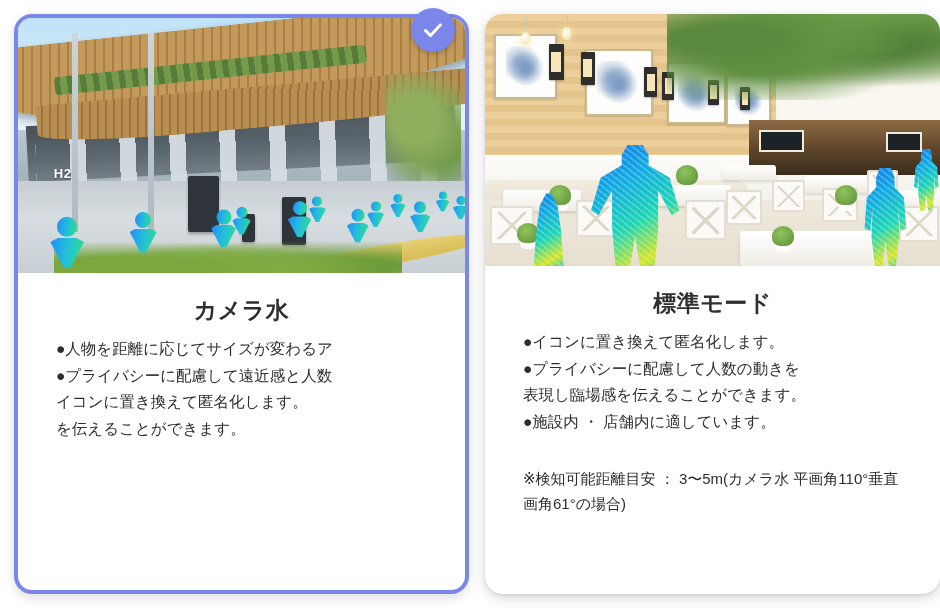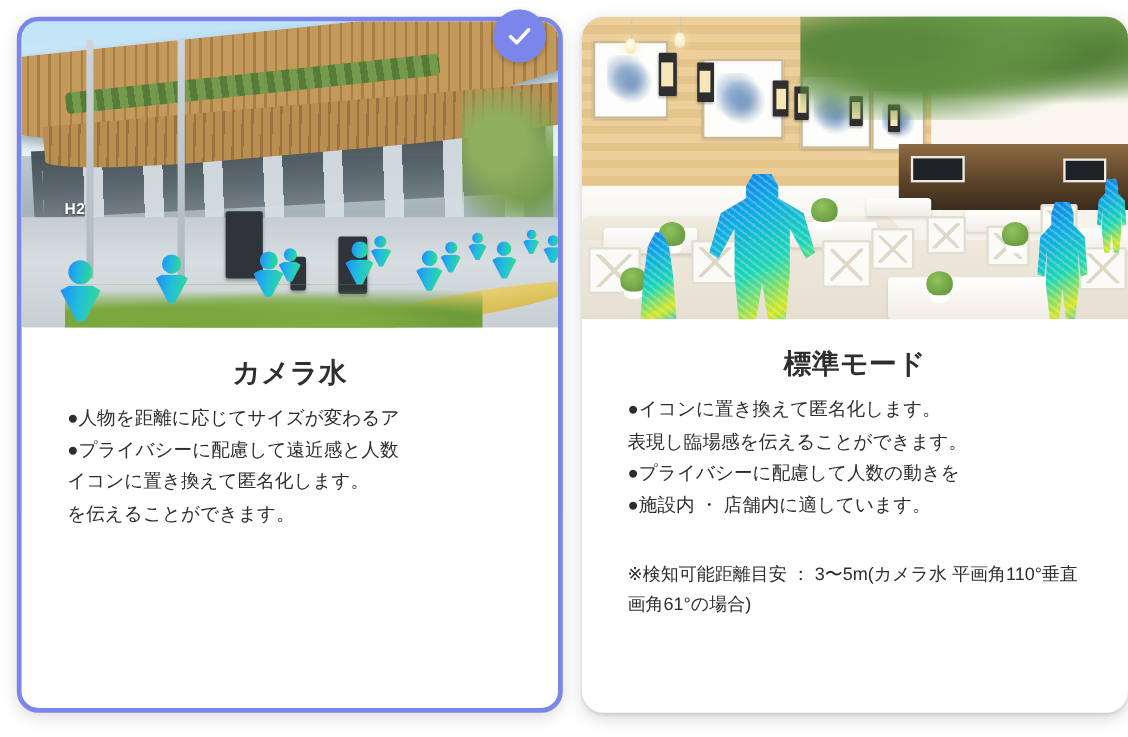--- a/index.html
+++ b/index.html
@@ -532,22 +532,22 @@
         <div class="silo plain-body" style="left:88%; top:100%; width:58px;  height:98px;"></div>
         <div class="silo plain-body" style="left:97%; top:78%;  width:34px;  height:62px;"></div>
       </div>
     </div>
 
     <div class="card-body">
       <h2 class="card-title">標準モード</h2>
 
       <p class="card-desc">
         <span class="bullet-line">●イコンに置き換えて匿名化します。</span>
+        <span class="bullet-line">●プライバシーに配慮して人数の動きを</span>
         <span class="bullet-line">表現し臨場感を伝えることができます。</span>
-        <span class="bullet-line">●プライバシーに配慮して人数の動きを</span>
         <span class="bullet-line">●施設内 ・ 店舗内に適しています。</span>
       </p>
 
       <p class="card-note">
         <span class="bullet-line">※検知可能距離目安 ： 3〜5m(カメラ水</span>
         <span class="bullet-line">平画角110°垂直画角61°の場合)</span>
       </p>
     </div>
   </div>
 

